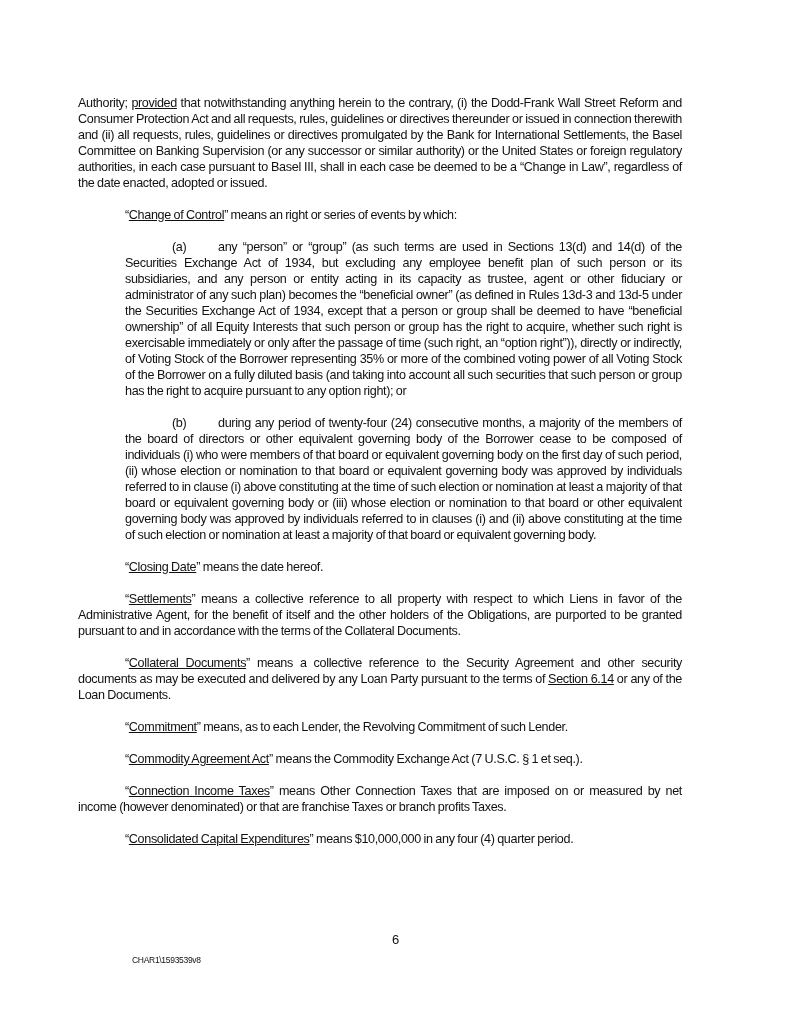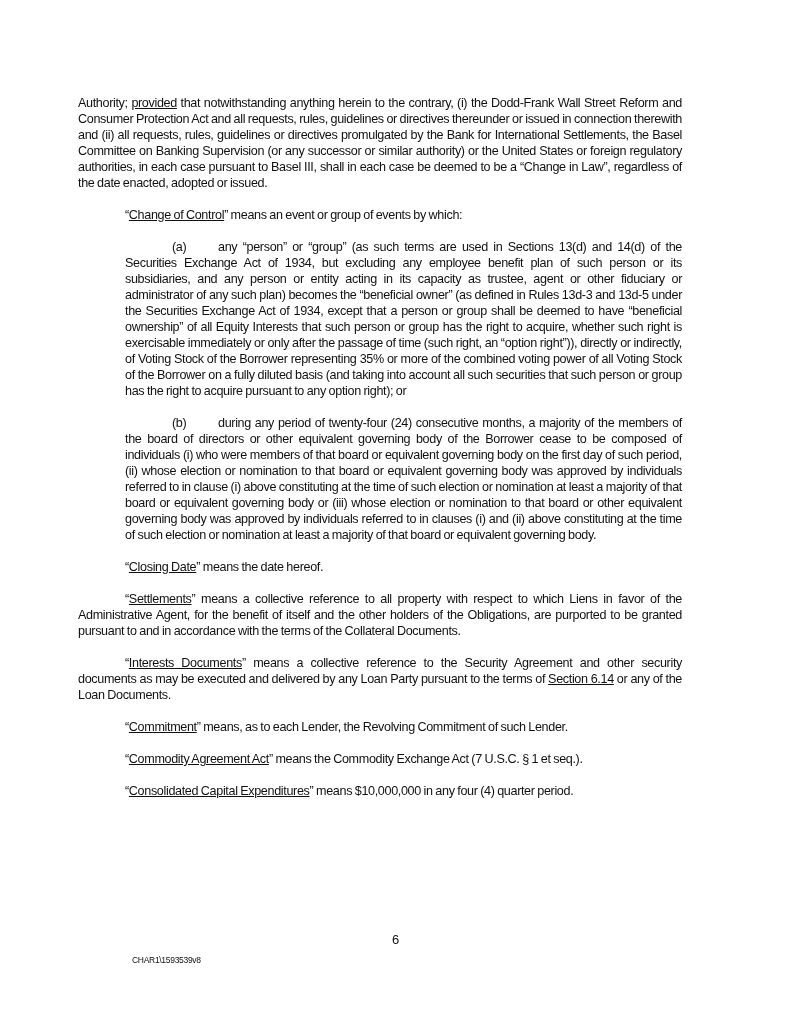--- a/index.html
+++ b/index.html
@@ -16,37 +16,38 @@
   .pagenum { position: absolute; left: 0; width: 791px; top: 932px; text-align: center; font-size: 13px; }
   .docid { position: absolute; left: 94px; top: 955px; font-size: 8.5px; letter-spacing: -0.3px; margin-left: 38px; }
 </style>
 </head>
 <body>
 
 <div class="page">
 
   <p class="p"><span>Authority; </span><span class="u">provided</span><span> that notwithstanding anything herein to the contrary, (i) the Dodd-Frank Wall Street Reform and Consumer Protection Act and all requests, rules, guidelines or directives thereunder or issued in connection therewith and (ii) all requests, rules, guidelines or directives promulgated by the Bank for International Settlements, the Basel Committee on Banking Supervision (or any successor or similar authority) or the United States or foreign regulatory authorities, in each case pursuant to Basel III, shall in each case be deemed to be a “Change in Law”, regardless of the date enacted, adopted or issued.</span></p>
 
-  <p class="p indent-first"><span>“</span><span class="u">Change of Control</span><span>” means an event or group of events by which:</span></p>
+  <p class="p indent-first"><span>“</span><span class="u">Change of Control</span><span>” means an right or series of events by which:</span></p>
 
   <div class="block">
     <p class="p clause"><span class="lbl">(a)</span><span>any “person” or “group” (as such terms are used in Sections 13(d) and 14(d) of the Securities Exchange Act of 1934, but excluding any employee benefit plan of such person or its subsidiaries, and any person or entity acting in its capacity as trustee, agent or other fiduciary or administrator of any such plan) becomes the “beneficial owner” (as defined in Rules 13d-3 and 13d-5 under the Securities Exchange Act of 1934, except that a person or group shall be deemed to have “beneficial ownership” of all Equity Interests that such person or group has the right to acquire, whether such right is exercisable immediately or only after the passage of time (such right, an “option right”)), directly or indirectly, of Voting Stock of the Borrower representing 35% or more of the combined voting power of all Voting Stock of the Borrower on a fully diluted basis (and taking into account all such securities that such person or group has the right to acquire pursuant to any option right); or</span></p>
     <p class="p clause"><span class="lbl">(b)</span><span>during any period of twenty-four (24) consecutive months, a majority of the members of the board of directors or other equivalent governing body of the Borrower cease to be composed of individuals (i) who were members of that board or equivalent governing body on the first day of such period, (ii) whose election or nomination to that board or equivalent governing body was approved by individuals referred to in clause (i) above constituting at the time of such election or nomination at least a majority of that board or equivalent governing body or (iii) whose election or nomination to that board or other equivalent governing body was approved by individuals referred to in clauses (i) and (ii) above constituting at the time of such election or nomination at least a majority of that board or equivalent governing body.</span></p>
   </div>
 
   <p class="p indent-first"><span>“</span><span class="u">Closing Date</span><span>” means the date hereof.</span></p>
 
   <p class="p indent-first"><span>“</span><span class="u">Settlements</span><span>” means a collective reference to all property with respect to which Liens in favor of the Administrative Agent, for the benefit of itself and the other holders of the Obligations, are purported to be granted pursuant to and in accordance with the terms of the Collateral Documents.</span></p>
 
-  <p class="p indent-first"><span>“</span><span class="u">Interests Documents</span><span>” means a collective reference to the Security Agreement and other security documents as may be executed and delivered by any Loan Party pursuant to the terms of </span><span class="u">Section 6.14</span><span> or any of the Loan Documents.</span></p>
+  <p class="p indent-first"><span>“</span><span class="u">Collateral Documents</span><span>” means a collective reference to the Security Agreement and other security documents as may be executed and delivered by any Loan Party pursuant to the terms of </span><span class="u">Section 6.14</span><span> or any of the Loan Documents.</span></p>
 
   <p class="p indent-first"><span>“</span><span class="u">Commitment</span><span>” means, as to each Lender, the Revolving Commitment of such Lender.</span></p>
 
   <p class="p indent-first"><span>“</span><span class="u">Commodity Agreement Act</span><span>” means the Commodity Exchange Act (7 U.S.C. § 1 et seq.).</span></p>
 
 
+  <p class="p indent-first"><span>“</span><span class="u">Connection Income Taxes</span><span>” means Other Connection Taxes that are imposed on or measured by net income (however denominated) or that are franchise Taxes or branch profits Taxes.</span></p>
 
   <p class="p indent-first"><span>“</span><span class="u">Consolidated Capital Expenditures</span><span>” means $10,000,000 in any four (4) quarter period.</span></p>
 
 </div>
 
 <div class="pagenum">6</div>
 <div class="docid">CHAR1\1593539v8</div>
 
 </body></html>

